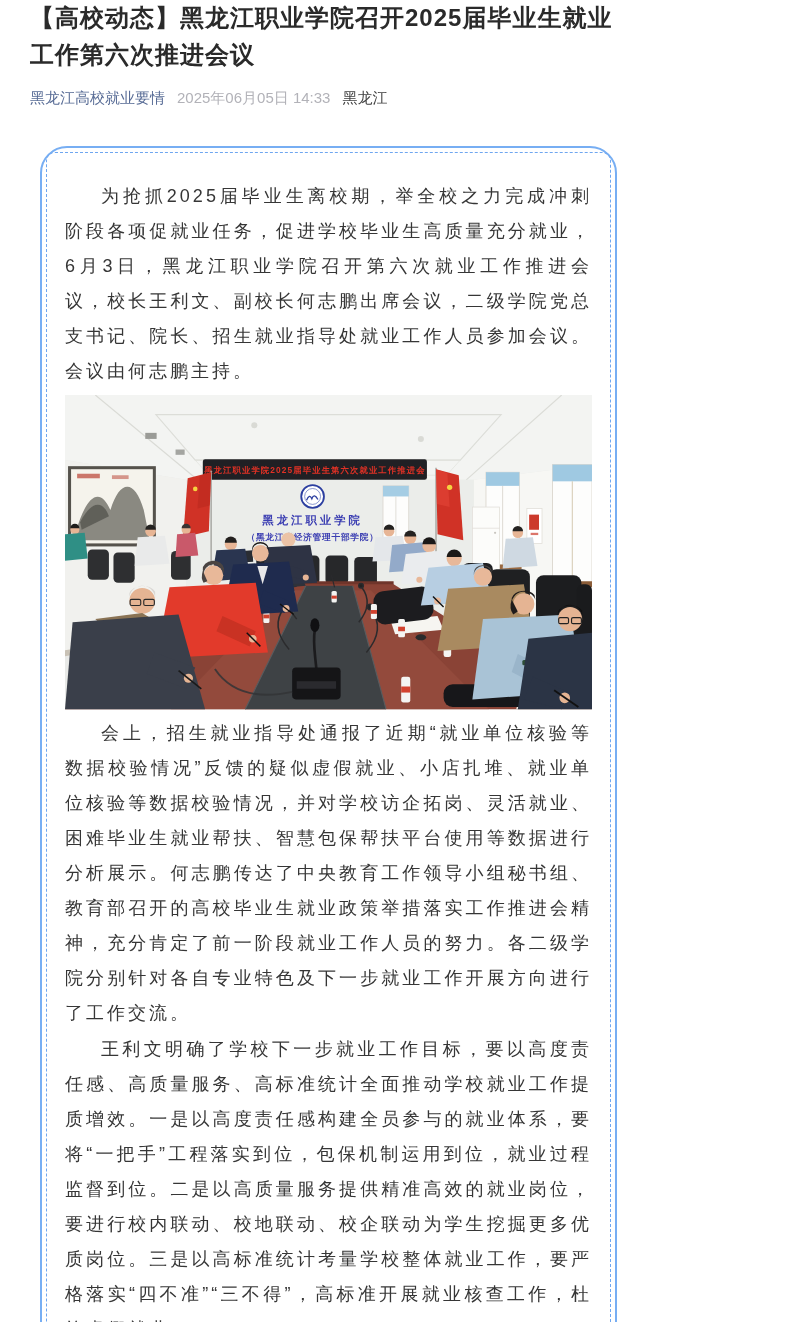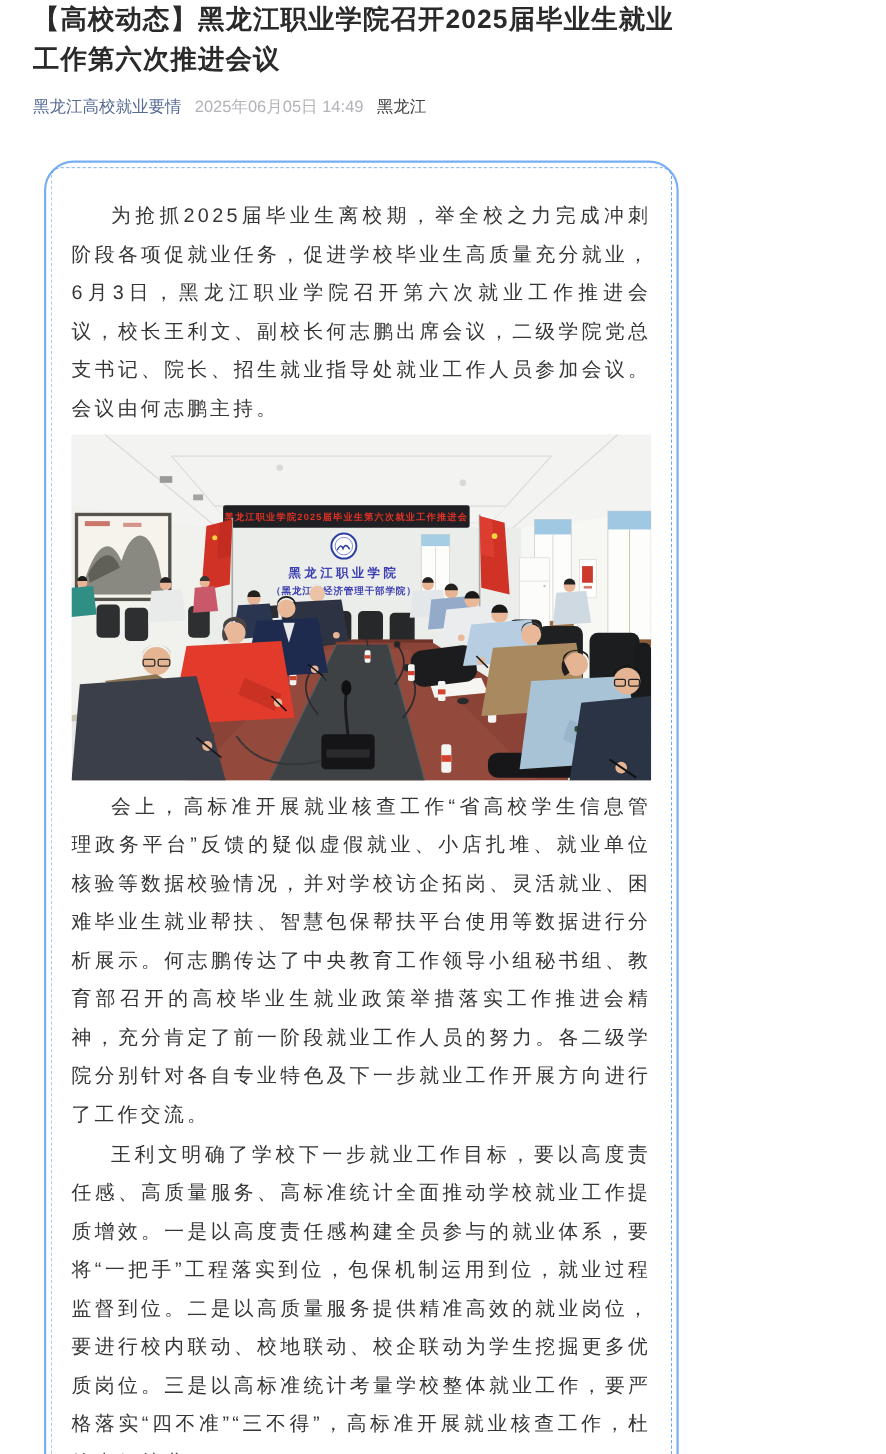--- a/index.html
+++ b/index.html
@@ -23,21 +23,21 @@
 </style>
 </head>
 <body>
 
 <div class="page">
 
   <header>
     <h1 class="title">【高校动态】黑龙江职业学院召开2025届毕业生就业工作第六次推进会议</h1>
     <div class="meta">
       <a class="account">黑龙江高校就业要情</a>
-      <span class="date">2025年06月05日 14:49</span>
+      <span class="date">2025年06月05日 14:33</span>
       <span class="loc">黑龙江</span>
     </div>
   </header>
 
   <section class="card">
     <div class="card-inner">
 
       <p>为抢抓2025届毕业生离校期，举全校之力完成冲刺阶段各项促就业任务，促进学校毕业生高质量充分就业，6月3日，黑龙江职业学院召开第六次就业工作推进会议，校长王利文、副校长何志鹏出席会议，二级学院党总支书记、院长、招生就业指导处就业工作人员参加会议。会议由何志鹏主持。</p>
 
       <figure class="photo">
@@ -348,18 +348,18 @@
             <rect x="652" y="294" width="13" height="8" rx="2" fill="none" stroke="#222" stroke-width="1.5"></rect>
             <rect x="669" y="294" width="13" height="8" rx="2" fill="none" stroke="#222" stroke-width="1.5"></rect>
             <polygon points="612,322 696,314 696,415 598,415" fill="#2b3445"></polygon>
             <polygon points="618,372 668,394 656,415 606,402" fill="#2b3445"></polygon>
             <circle cx="660" cy="400" r="7" fill="#e5b493"></circle>
             <line x1="646" y1="390" x2="678" y2="412" stroke="#111" stroke-width="2.4"></line>
           </g>
         </svg>
       </figure>
 
-      <p>会上，高标准开展就业核查工作“省高校学生信息管理政务平台”反馈的疑似虚假就业、小店扎堆、就业单位核验等数据校验情况，并对学校访企拓岗、灵活就业、困难毕业生就业帮扶、智慧包保帮扶平台使用等数据进行分析展示。何志鹏传达了中央教育工作领导小组秘书组、教育部召开的高校毕业生就业政策举措落实工作推进会精神，充分肯定了前一阶段就业工作人员的努力。各二级学院分别针对各自专业特色及下一步就业工作开展方向进行了工作交流。</p>
+      <p>会上，招生就业指导处通报了近期“就业单位核验等数据校验情况”反馈的疑似虚假就业、小店扎堆、就业单位核验等数据校验情况，并对学校访企拓岗、灵活就业、困难毕业生就业帮扶、智慧包保帮扶平台使用等数据进行分析展示。何志鹏传达了中央教育工作领导小组秘书组、教育部召开的高校毕业生就业政策举措落实工作推进会精神，充分肯定了前一阶段就业工作人员的努力。各二级学院分别针对各自专业特色及下一步就业工作开展方向进行了工作交流。</p>
       <p>王利文明确了学校下一步就业工作目标，要以高度责任感、高质量服务、高标准统计全面推动学校就业工作提质增效。一是以高度责任感构建全员参与的就业体系，要将“一把手”工程落实到位，包保机制运用到位，就业过程监督到位。二是以高质量服务提供精准高效的就业岗位，要进行校内联动、校地联动、校企联动为学生挖掘更多优质岗位。三是以高标准统计考量学校整体就业工作，要严格落实“四不准”“三不得”，高标准开展就业核查工作，杜绝虚假就业。</p>
 
     </div>
   </section>
 </div>
 
 </body></html>

